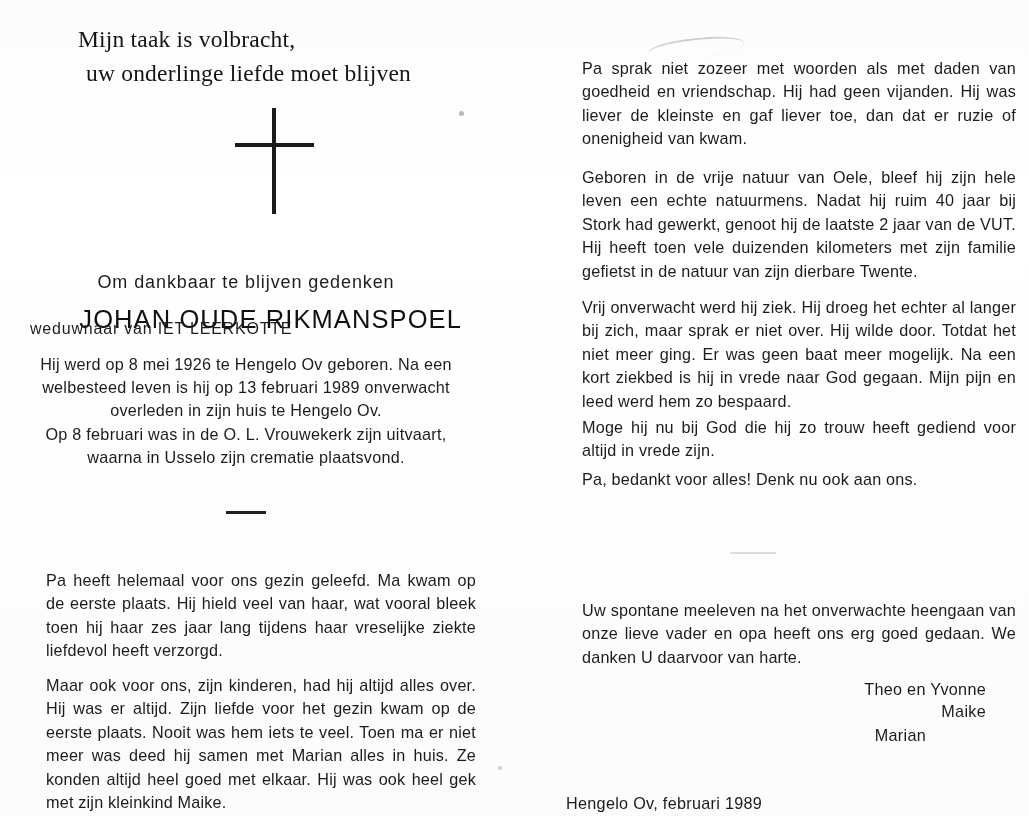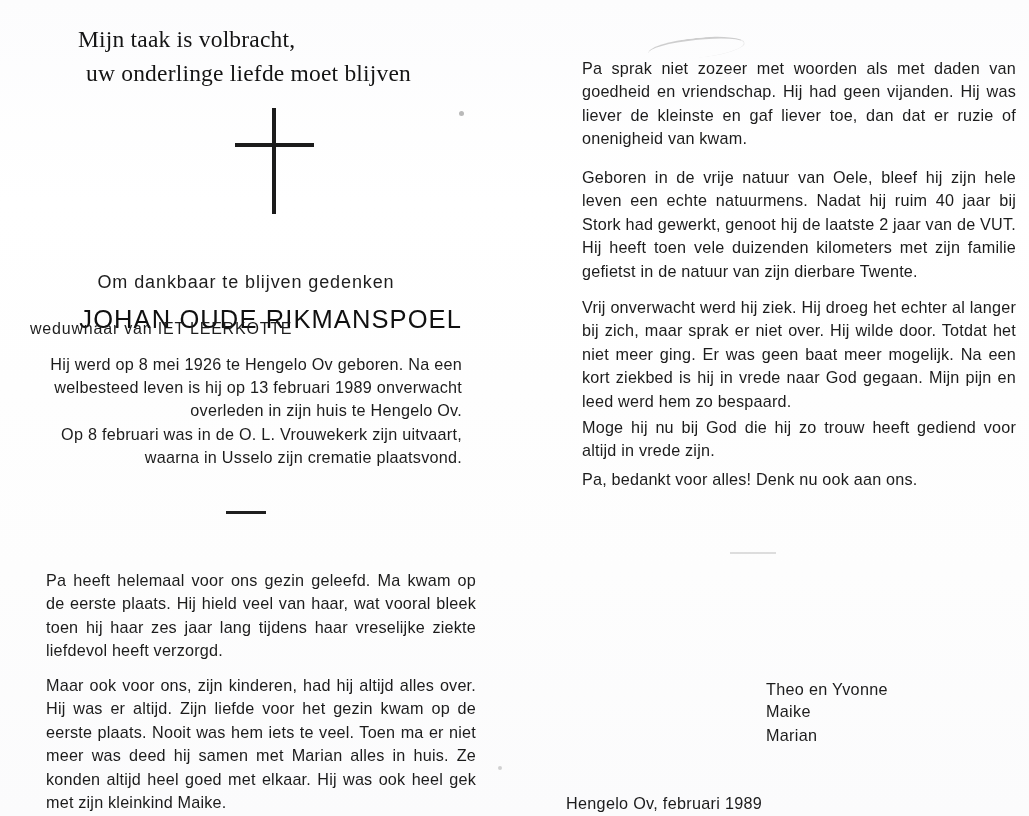--- a/index.html
+++ b/index.html
@@ -120,21 +120,21 @@
     font-size: 16px;
     letter-spacing: 0.8px;
     color: #1d1d1d;
   }
 
   .bio {
     position: absolute;
     left: 0;
     top: 353px;
     width: 432px;
-    text-align: right;
+    text-align: center;
     font-size: 16.2px;
     line-height: 23.2px;
     letter-spacing: 0.25px;
     color: #1c1c1c;
   }
   .bio p { margin: 0; }
 
   .rule {
     position: absolute;
     left: 196px;
@@ -180,21 +180,21 @@
     top: 583px;
     width: 434px;
   }
 
   .sig {
     position: absolute;
     font-size: 16.2px;
     letter-spacing: 0.3px;
     line-height: 22px;
     color: #1c1c1c;
-    text-align: left;
+    text-align: right;
   }
   .sig-a { left: 200px; top: 678px; width: 220px; }
   .sig-b { left: 200px; top: 724px; width: 160px; }
 
   .place-date {
     position: absolute;
     left: 0;
     top: 768px;
     font-size: 16.2px;
     letter-spacing: 0.3px;
@@ -270,20 +270,21 @@
   <div class="speck"></div>
 
   <div class="col-right">
 
     <p class="para p-right-1">Pa sprak niet zozeer met woorden als met daden van goedheid en vriendschap. Hij had geen vijanden. Hij was liever de kleinste en gaf liever toe, dan dat er ruzie of onenigheid van kwam.</p>
     <p class="para p-right-2">Geboren in de vrije natuur van Oele, bleef hij zijn hele leven een echte natuurmens. Nadat hij ruim 40 jaar bij Stork had gewerkt, genoot hij de laatste 2 jaar van de VUT. Hij heeft toen vele duizenden kilometers met zijn familie gefietst in de natuur van zijn dierbare Twente.</p>
     <p class="para p-right-3">Vrij onverwacht werd hij ziek. Hij droeg het echter al langer bij zich, maar sprak er niet over. Hij wilde door. Totdat het niet meer ging. Er was geen baat meer mogelijk. Na een kort ziekbed is hij in vrede naar God gegaan. Mijn pijn en leed werd hem zo bespaard.</p>
     <p class="para p-right-5">Pa, bedankt voor alles! Denk nu ook aan ons.</p>
     <p class="para p-right-4">Moge hij nu bij God die hij zo trouw heeft gediend voor altijd in vrede zijn.</p>
 
+    <p class="para p-thanks">Uw spontane meeleven na het onverwachte heengaan van onze lieve vader en opa heeft ons erg goed gedaan. We danken U daarvoor van harte.</p>
 
     <div class="sig sig-a">
       <div>Theo en Yvonne</div>
       <div>Maike</div>
     </div>
 
     <div class="sig sig-b">
       <div>Marian</div>
     </div>
 

